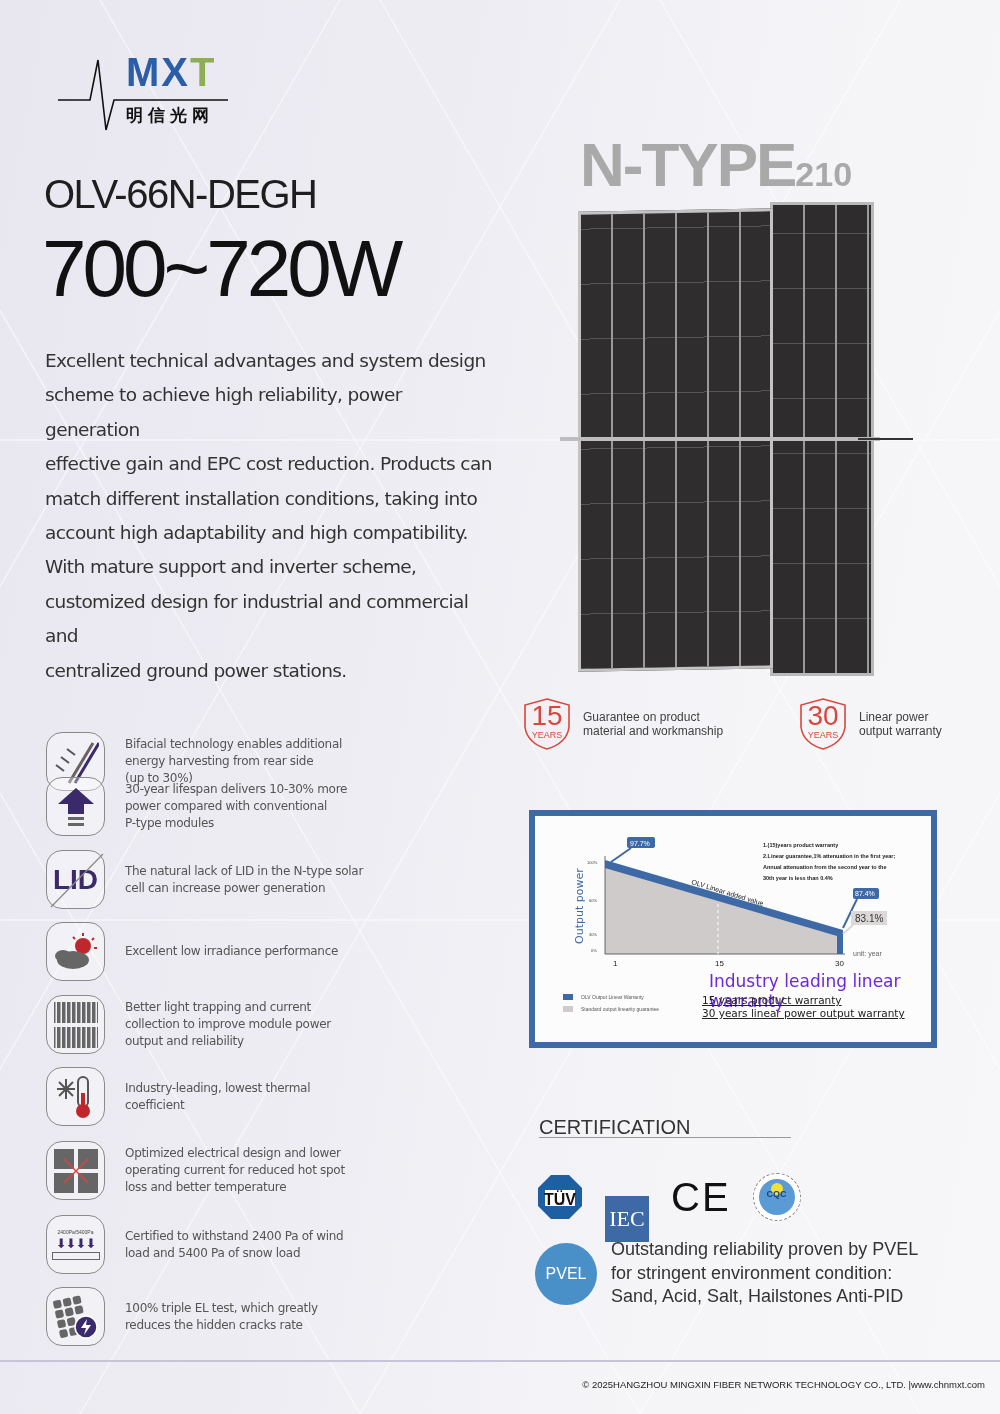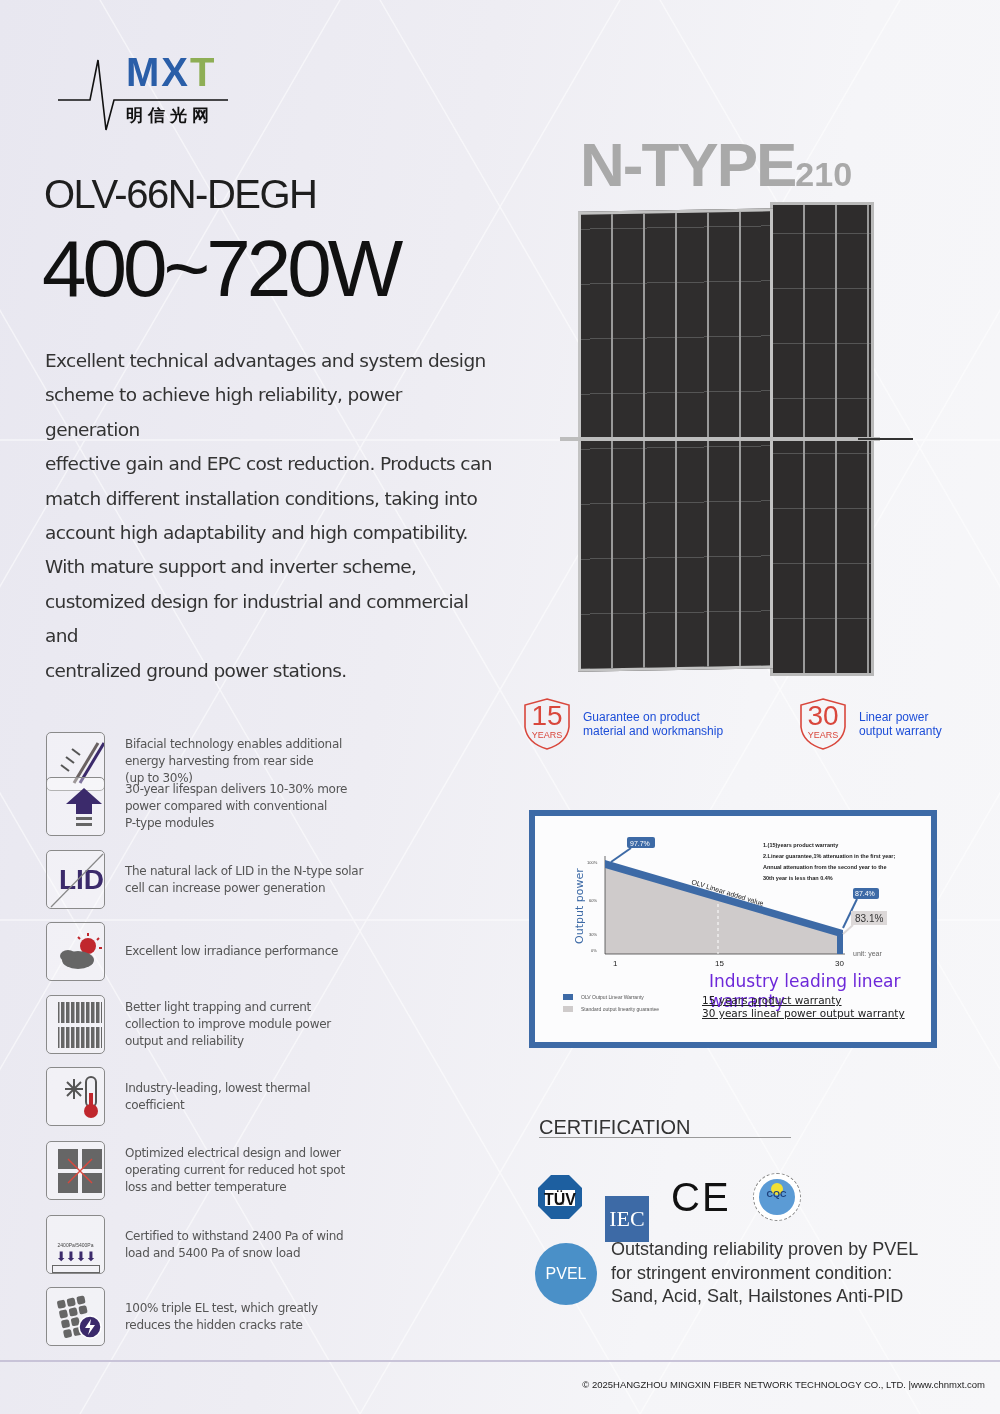--- a/index.html
+++ b/index.html
@@ -37,34 +37,34 @@
       repeating-linear-gradient(0deg, transparent 0 54px, #555 54px 55px);
   }
   .panel-wire { left: 560px; top: 437px; width: 320px; height: 4px; background: #bdbdbd; }
   .wire-ext { left: 858px; top: 438px; width: 55px; height: 2px; background: #333; }
 
   
   .wbadge { display: flex; align-items: center; gap: 10px; }
   .shield { width: 52px; height: 54px; position: relative; }
   .shield .num { position: absolute; left: 0; right: 0; top: 4px; text-align: center; font-family: "Liberation Sans", sans-serif; font-size: 28px; color: #d9473c; line-height: 30px; }
   .shield .yrs { position: absolute; left: 0; right: 0; top: 33px; text-align: center; font-family: "Liberation Sans", sans-serif; font-size: 9px; color: #d9473c; }
-  .wtext { font-family: "Liberation Sans", sans-serif; font-size: 12px; line-height: 14px; color: #1d4ed8; }
+  .wtext { font-family: "Liberation Sans", sans-serif; font-size: 12px; line-height: 14px; color: #404040; }
 
   
   .chart-box { left: 529px; top: 810px; width: 408px; height: 238px; border: 6px solid #3d6aa6; background: #fcfcfd; }
   .chart-notes { position: absolute; left: 228px; top: 24px; font-family: "Liberation Sans", sans-serif; font-size: 5.5px; line-height: 11px; color: #222; font-weight: bold; }
   .chart-title { position: absolute; left: 162px; top: 155px; font-family: "DejaVu Sans", sans-serif; font-size: 17px; color: #6d28d9; margin-left: 12px; }
   .chart-sub { position: absolute; left: 167px; top: 178px; font-family: "DejaVu Sans", sans-serif; font-size: 10.5px; line-height: 13px; color: #222; text-decoration: underline; }
   .legend { position: absolute; left: 28px; top: 178px; font-family: "Liberation Sans", sans-serif; font-size: 5px; color: #555; }
   .legend-row { display: flex; align-items: center; gap: 8px; margin-bottom: 6px; }
   .legend-sw { width: 10px; height: 6px; }
 
   
   .feature { position: absolute; left: 46px; width: 340px; display: flex; align-items: center; }
-  .ficon { width: 59px; height: 59px; border: 1.5px solid #8a8a8a; border-radius: 5px; background: rgba(255,255,255,0.35); flex: 0 0 auto; display: flex; align-items: center; justify-content: flex-end; }
+  .ficon { width: 59px; height: 59px; border: 1.5px solid #8a8a8a; border-radius: 16px; background: rgba(255,255,255,0.35); flex: 0 0 auto; display: flex; align-items: center; justify-content: center; }
   .ftext { margin-left: 20px; font-family: "DejaVu Sans", sans-serif; font-size: 12px; line-height: 17px; color: #555; letter-spacing: -0.3px; }
 
   .cert-title { left: 539px; top: 1116px; font-family: "Liberation Sans", sans-serif; font-size: 20px; color: #333; }
   .cert-line { left: 539px; top: 1137px; width: 252px; height: 1px; background: #999; }
   .cert-logos { left: 537px; top: 1152px; display: flex; align-items: center; gap: 22px; }
 
   .pvel-circle { left: 535px; top: 1243px; width: 62px; height: 62px; border-radius: 50%; background: #4a90c8; color: #fff; font-family: "Liberation Sans", sans-serif; font-size: 16px; display: flex; align-items: center; justify-content: center; }
   .pvel-text { left: 611px; top: 1238px; font-family: "Liberation Sans", sans-serif; font-size: 18px; line-height: 23.5px; color: #333; }
 
   .foot-line { left: 0; top: 1360px; width: 1000px; height: 2px; background: #c8c3d8; }
@@ -92,21 +92,21 @@
 
 <div class="abs logo">
   <svg style="position:absolute;left:0;top:4px" width="175" height="78">
     <polyline points="0,44 32,44 40,4 48,74 56,44 170,44" fill="none" stroke="#111" stroke-width="1.6"></polyline>
   </svg>
   <div class="logo-mxt"><span>MX</span><span class="t">T</span></div>
   <div class="logo-cn">明信光网</div>
 </div>
 
 <div class="abs model">OLV-66N-DEGH</div>
-<div class="abs power">400~720W</div>
+<div class="abs power">700~720W</div>
 
 <div class="abs desc">
   <div>Excellent technical advantages and system design</div>
   <div>scheme to achieve high reliability, power generation</div>
   <div>effective gain and EPC cost reduction. Products can</div>
   <div>match different installation conditions, taking into</div>
   <div>account high adaptability and high compatibility.</div>
   <div>With mature support and inverter scheme,</div>
   <div>customized design for industrial and commercial and</div>
   <div>centralized ground power stations.</div>

